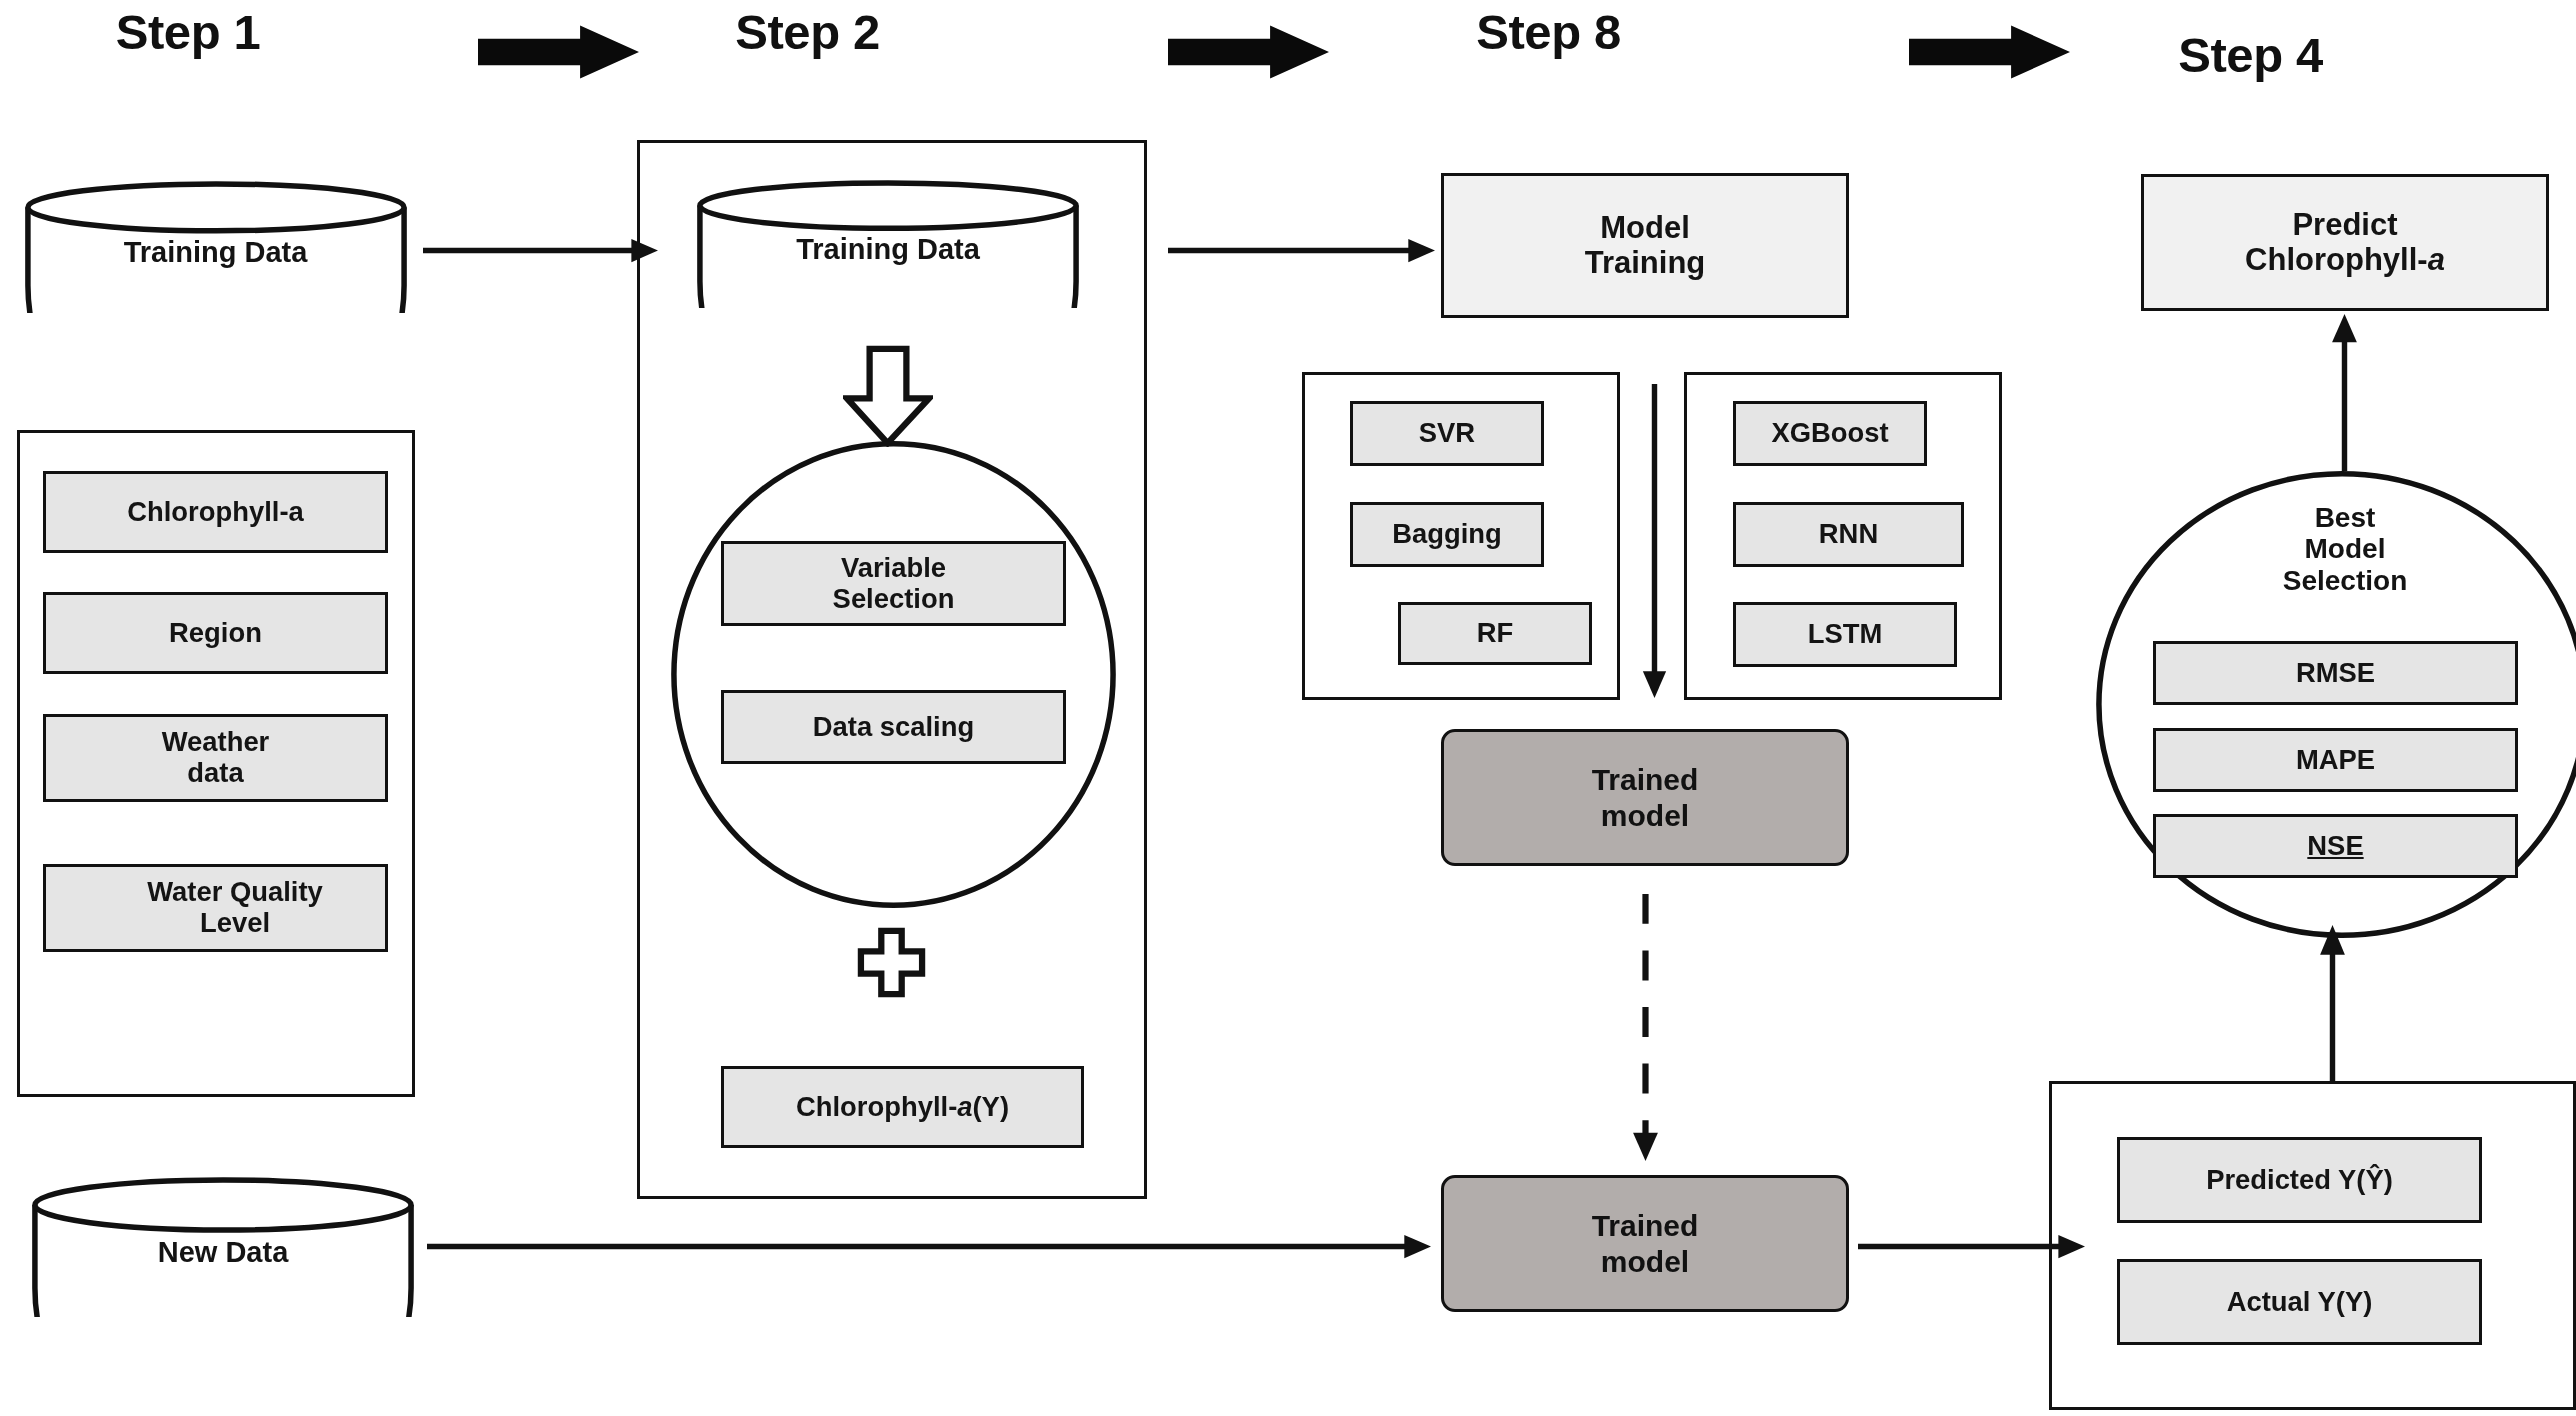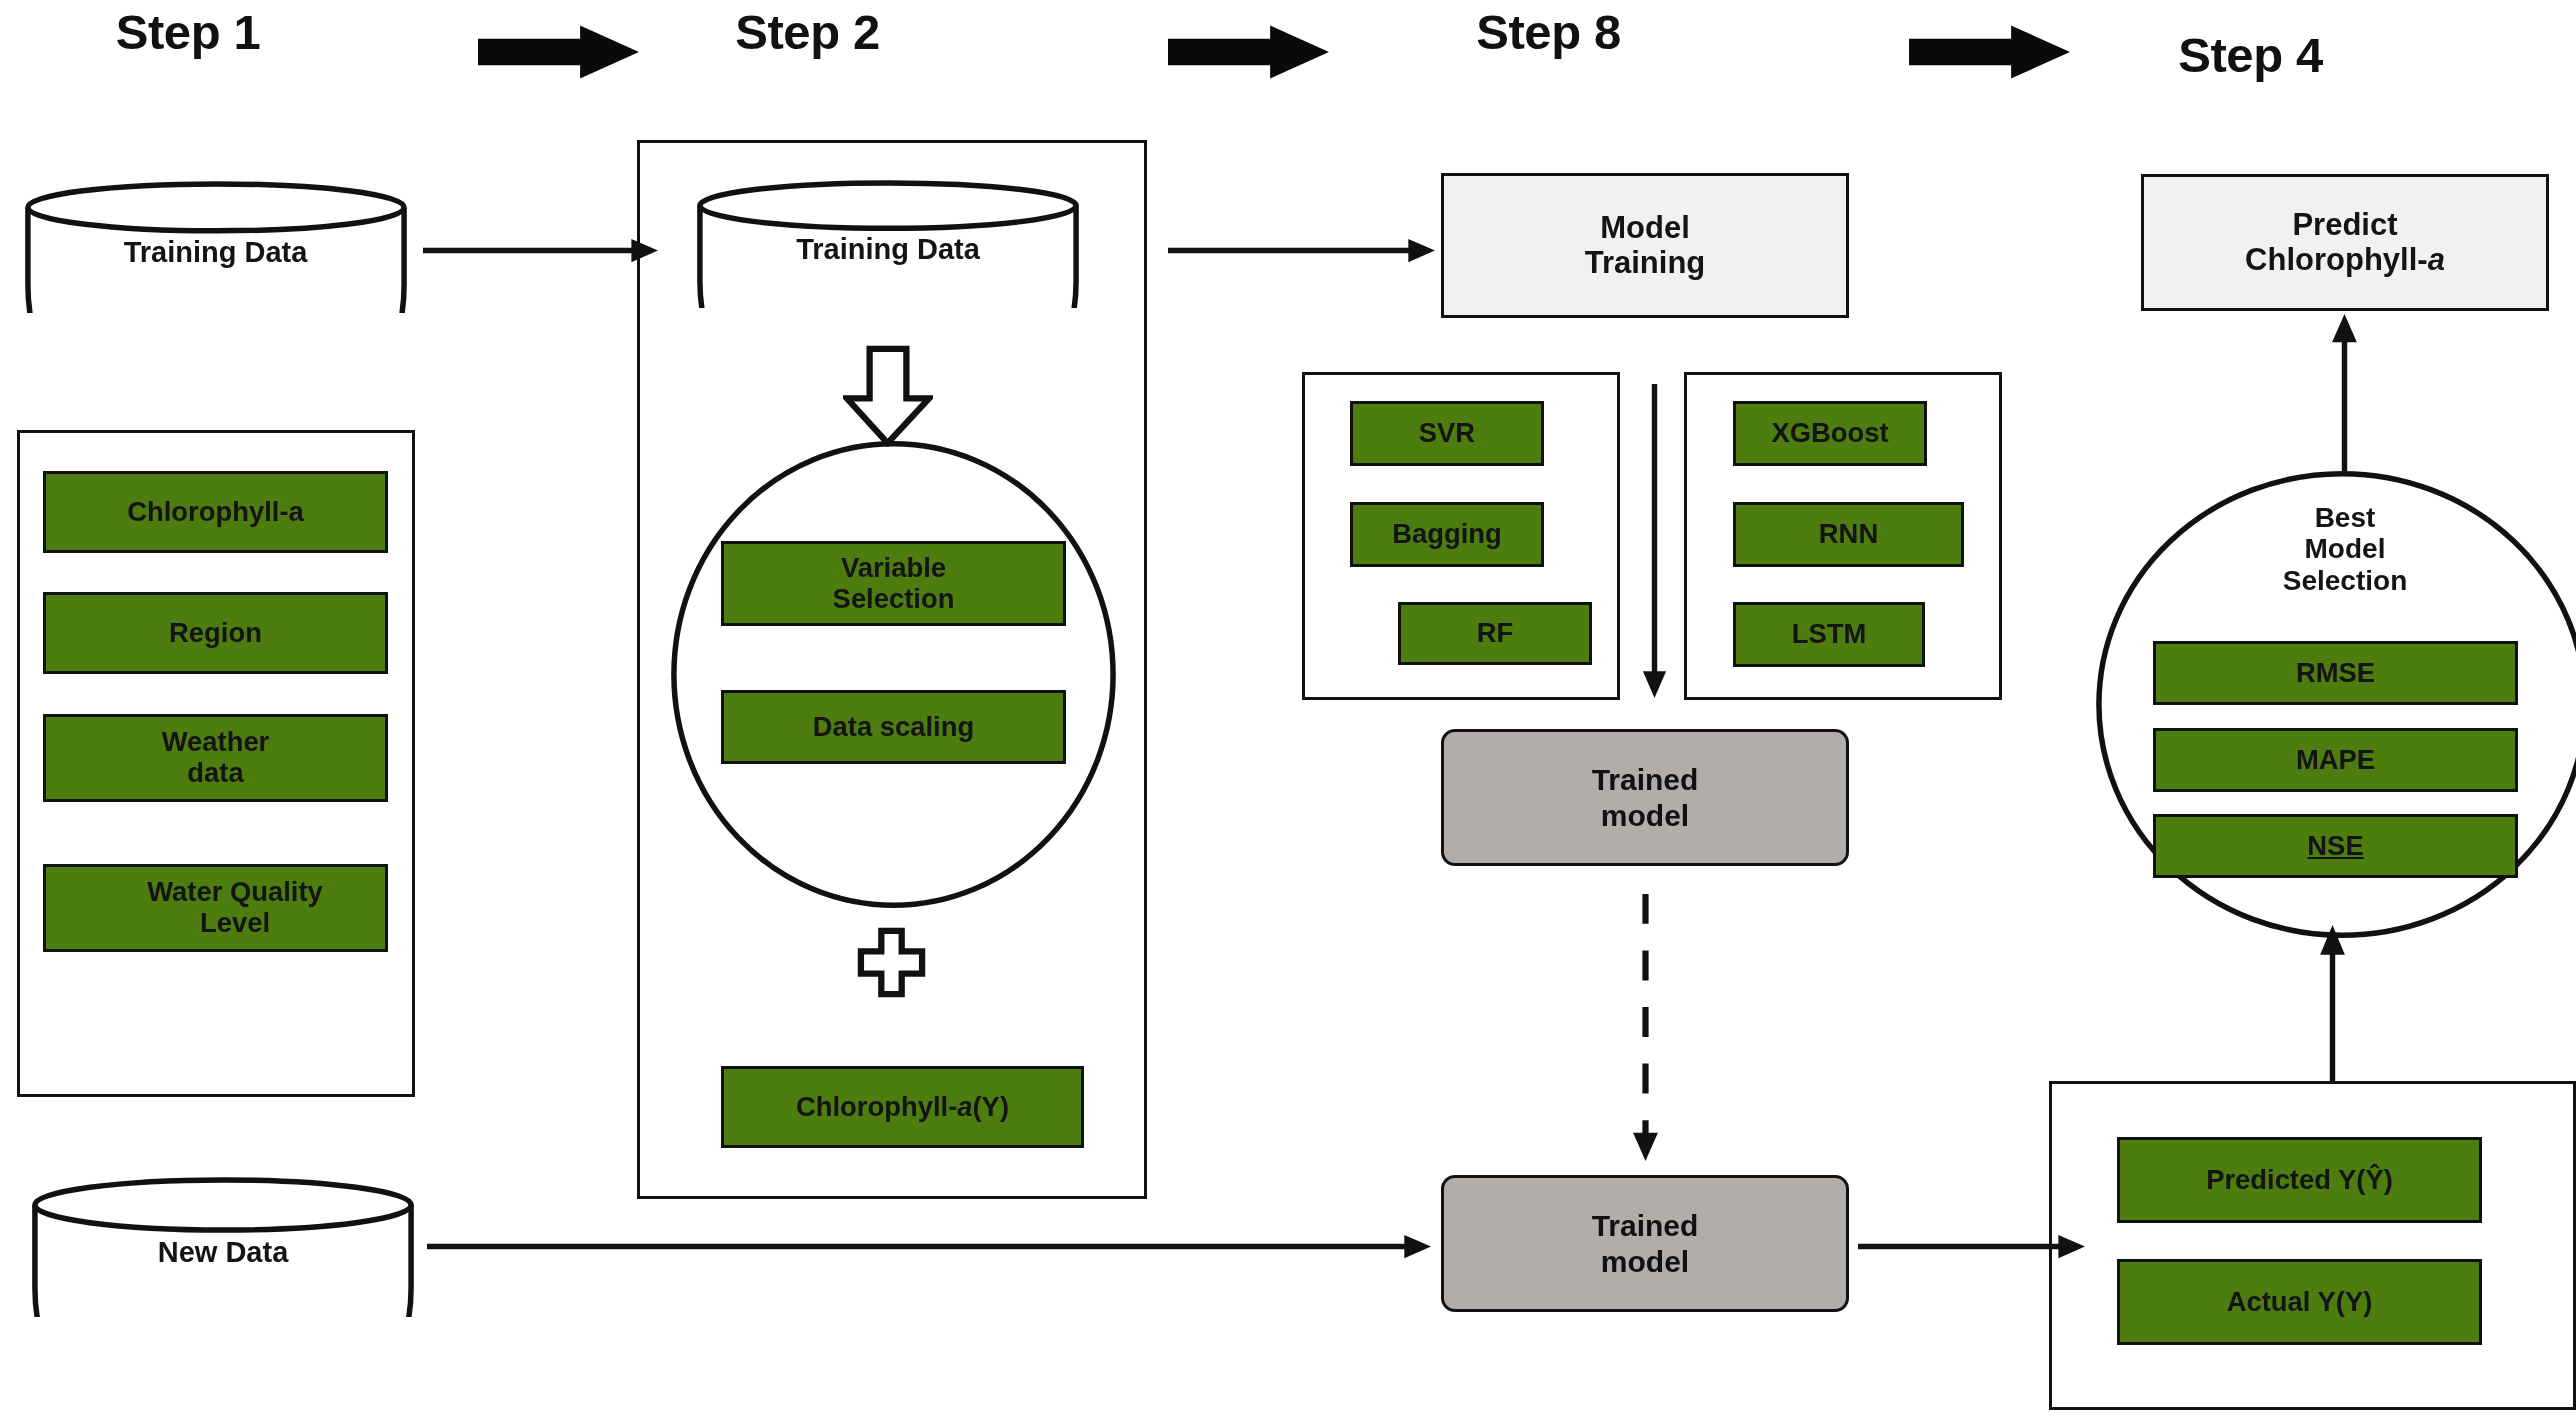--- a/index.html
+++ b/index.html
@@ -13,21 +13,21 @@
     font-size:49px;font-weight:700;letter-spacing:-0.4px;
     text-align:center;white-space:nowrap;color:#111;
   }
 
   
   .block-arrow{width:161px;height:56px;}
   .block-arrow svg{display:block;width:100%;height:100%;}
 
   
   .box{
-    border:3.9px solid #111;background:#4d7c0f;box-sizing:border-box;
+    border:3.9px solid #111;background:#e5e5e5;box-sizing:border-box;
     display:flex;align-items:center;justify-content:center;text-align:center;
     font-size:27.4px;font-weight:700;line-height:1.12;color:#141414;
   }
   .box.thin{border-width:3.1px;}
   .outer{border:3.9px solid #111;background:transparent;box-sizing:border-box;}
   .outer-thin{border:3.1px solid #111;background:transparent;box-sizing:border-box;}
 
   .shaded{background:#f1f1f1;}
   .graybox{
     background:#b2adab;border:3.9px solid #111;border-radius:14px;box-sizing:border-box;
@@ -210,21 +210,21 @@
 </div>
 
 <div class="abs outer-thin" style="left:1684px;top:372px;width:318px;height:328px;"></div>
 
 <div class="abs box thin" style="left:1733px;top:401px;width:194px;height:65px;">
   <span>XGBoost</span>
 </div>
 <div class="abs box thin" style="left:1733px;top:502px;width:231px;height:65px;">
   <span>RNN</span>
 </div>
-<div class="abs box thin" style="left:1733px;top:602px;width:192px;height:65px;">
+<div class="abs box thin" style="left:1733px;top:602px;width:224px;height:65px;">
   <span>LSTM</span>
 </div>
 
 <div class="abs graybox" style="left:1441px;top:729px;width:408px;height:137px;flex-direction:column;">
   <span>Trained</span>
   <span>model</span>
 </div>
 
 <div class="conn" style="left:1630px;top:894px;width:31px;height:267px;">
   <svg viewBox="0 0 40 340" preserveAspectRatio="none">

